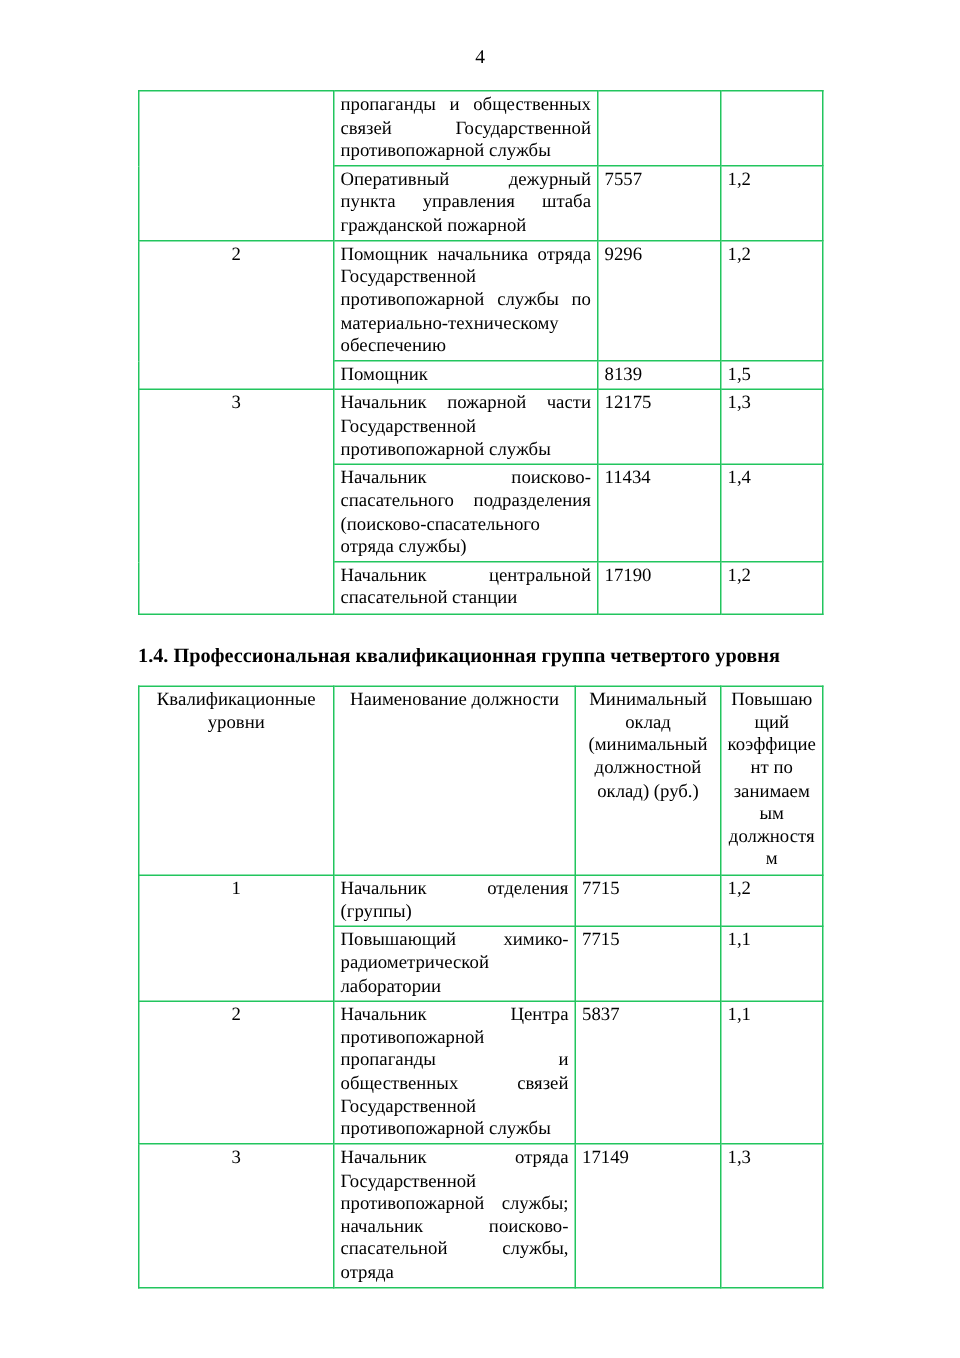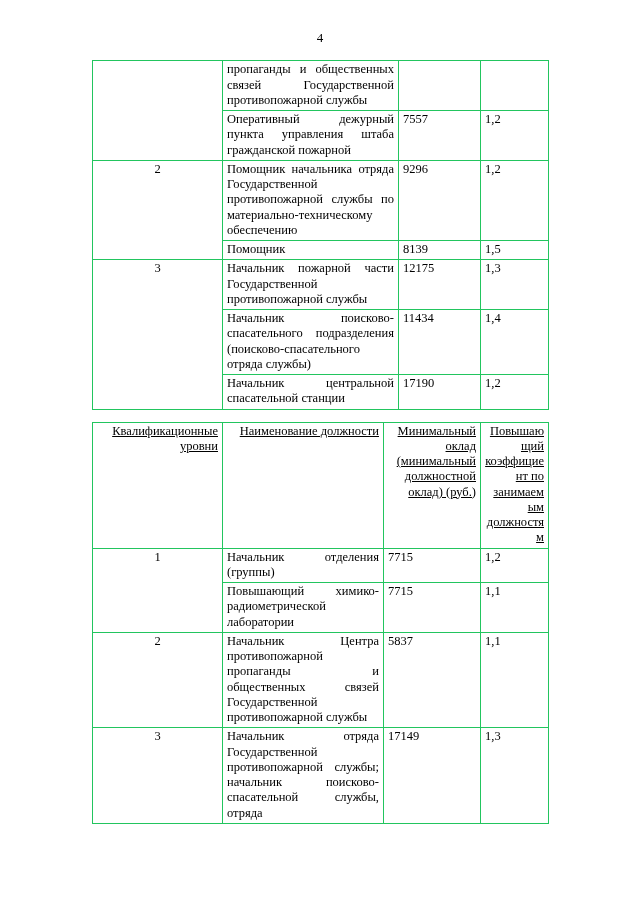--- a/index.html
+++ b/index.html
@@ -43,23 +43,22 @@
     vertical-align: middle;
   }
   td.num {
     text-align: left;
     vertical-align: middle;
   }
   td.pos {
     text-align: justify;
   }
   td.th {
-    text-align: right;
+    text-align: center;
     vertical-align: top;
-    text-decoration: underline;
   }
   
   .table1 col.c1 { width: 130px; }
   .table1 col.c2 { width: 176px; }
   .table1 col.c3 { width: 82px; }
   .table1 col.c4 { width: 68px; }
   
   .table2 col.c1 { width: 130px; }
   .table2 col.c2 { width: 161px; }
   .table2 col.c3 { width: 97px; }
@@ -121,20 +120,21 @@
         <td class="num">1,4</td>
       </tr>
       <tr>
         <td class="pos">Начальник центральной спасательной станции</td>
         <td class="num">17190</td>
         <td class="num">1,2</td>
       </tr>
     </tbody>
   </table>
 
+  <div class="section-heading">1.4. Профессиональная квалификационная группа четвертого уровня</div>
 
   <table class="doc-table table2">
     <colgroup>
         <col class="c1">
         <col class="c2">
         <col class="c3">
         <col class="c4">
       </colgroup>
     <tbody>
       <tr>

